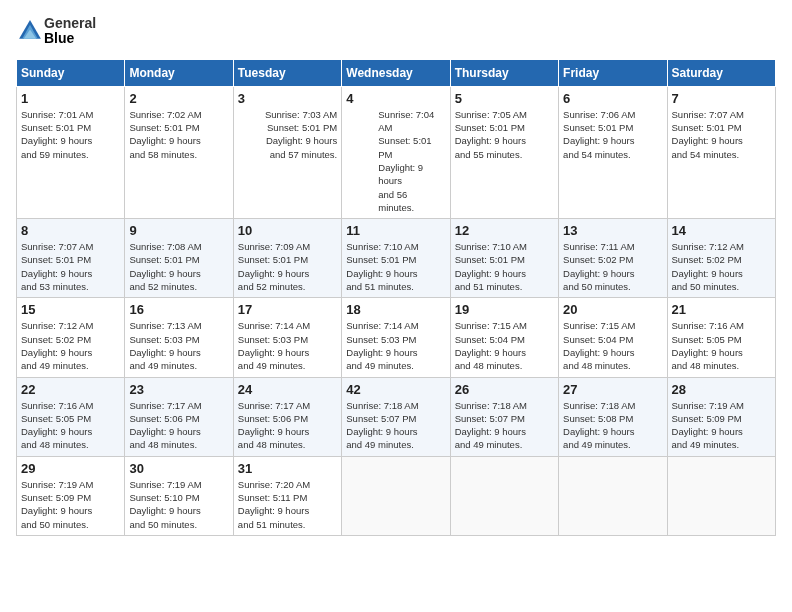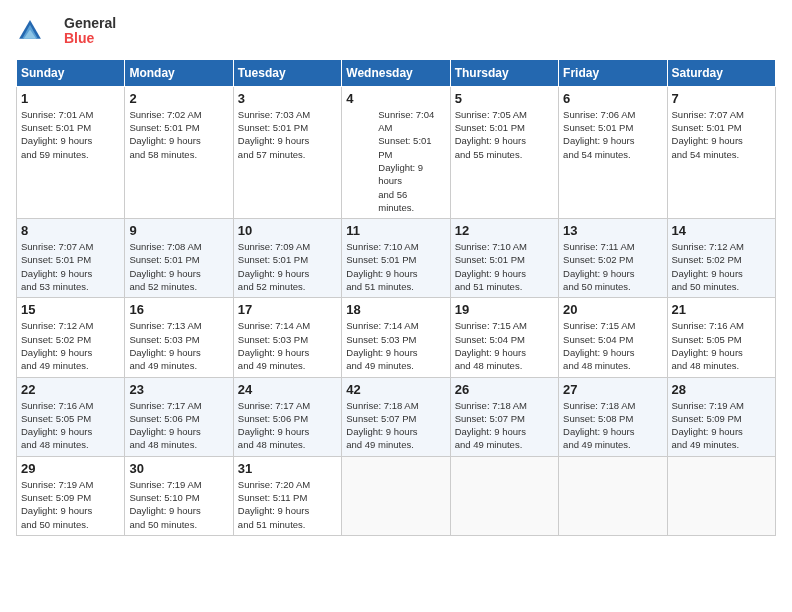--- a/index.html
+++ b/index.html
@@ -12,36 +12,36 @@
     }
     .header {
       display: flex;
       justify-content: space-between;
       align-items: flex-start;
       margin-bottom: 12px;
     }
     .logo {
       display: flex;
       align-items: center;
-      gap: 20px;
+      gap: 0;
     }
     .logo-text {
       display: flex;
       flex-direction: column;
       line-height: 1.1;
     }
     .logo-general {
       font-size: 14px;
       font-weight: bold;
       color: #333;
     }
     .logo-blue {
       font-size: 14px;
       font-weight: bold;
-      color: #ef4444;
+      color: #000000;
     }
     .logo-icon {
       width: 28px;
       height: 28px;
     }
     .title-block {
       text-align: right;
     }
     .month-title {
       font-size: 32px;
@@ -137,21 +137,21 @@
         </td>
         <td>
           <span class="day-num">2</span>
           <div class="day-info" style="white-space: pre-line;">Sunrise: 7:02 AM
 Sunset: 5:01 PM
 Daylight: 9 hours
 and 58 minutes.</div>
         </td>
         <td>
           <span class="day-num">3</span>
-          <div class="day-info" style="white-space: pre-line;">Sunrise: 7:03 AM
+          <div class="day-info" style="white-space: pre-line; text-align: right;">Sunrise: 7:03 AM
 Sunset: 5:01 PM
 Daylight: 9 hours
 and 57 minutes.</div>
         </td>
         <td>
           <span class="day-num">4</span>
           <div class="day-info" style="white-space: pre-line; margin-left: 32px;">Sunrise: 7:04 AM
 Sunset: 5:01 PM
 Daylight: 9 hours
 and 56 minutes.</div>

